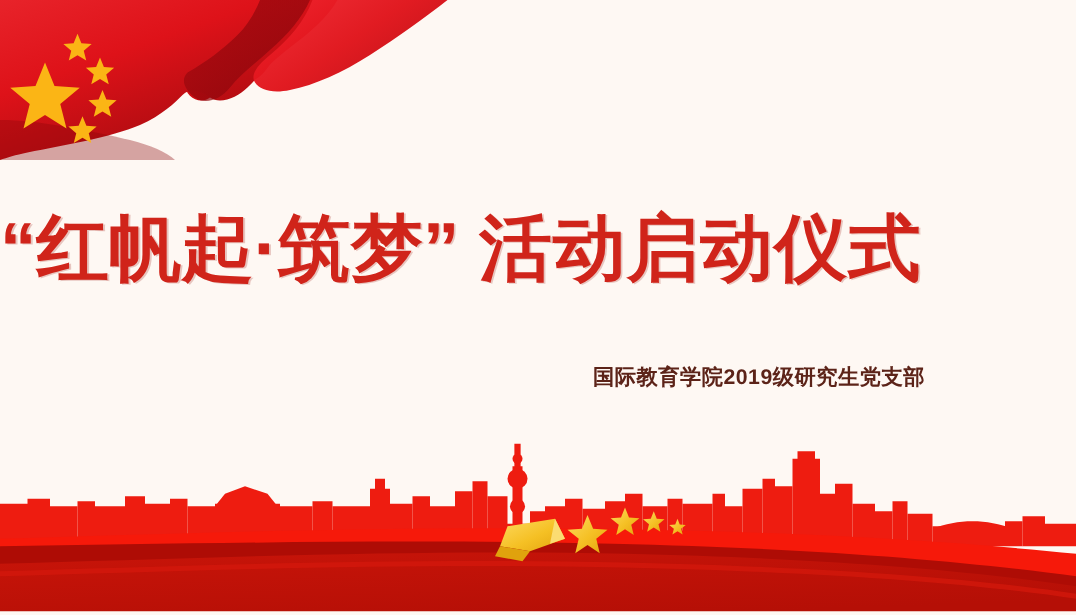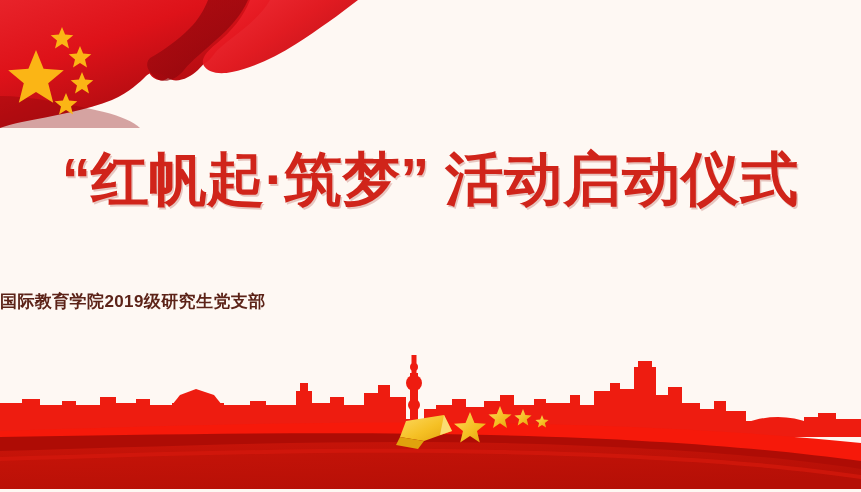--- a/index.html
+++ b/index.html
@@ -25,44 +25,43 @@
     top: 0;
     width: 420px;
     height: 180px;
     pointer-events: none;
   }
 
   
   .title-block {
     position: absolute;
     left: 0;
-    top: 148px;
-    width: 861px;
-    text-align: center;
+    top: 168px;
+    width: 861px;
   }
   .main-title {
     font-size: 58px;
     font-weight: bold;
     color: #D0241A;
     letter-spacing: 1px;
     line-height: 1.08;
     white-space: nowrap;
     text-shadow: 1.5px 1.5px 0 rgba(150,20,10,0.22);
     margin: 0;
   }
   .main-title .seg-quote { letter-spacing: 0px; }
   .main-title .seg-gap { display: inline-block; width: 16px; }
 
   
   .subtitle-block {
     position: absolute;
     left: 0;
     top: 288px;
     width: 740px;
-    text-align: left;
+    text-align: right;
   }
   .subtitle-line {
     font-size: 17px;
     font-weight: bold;
     color: #5C2318;
     line-height: 1.62;
     letter-spacing: 0.4px;
     margin: 0;
   }
 

